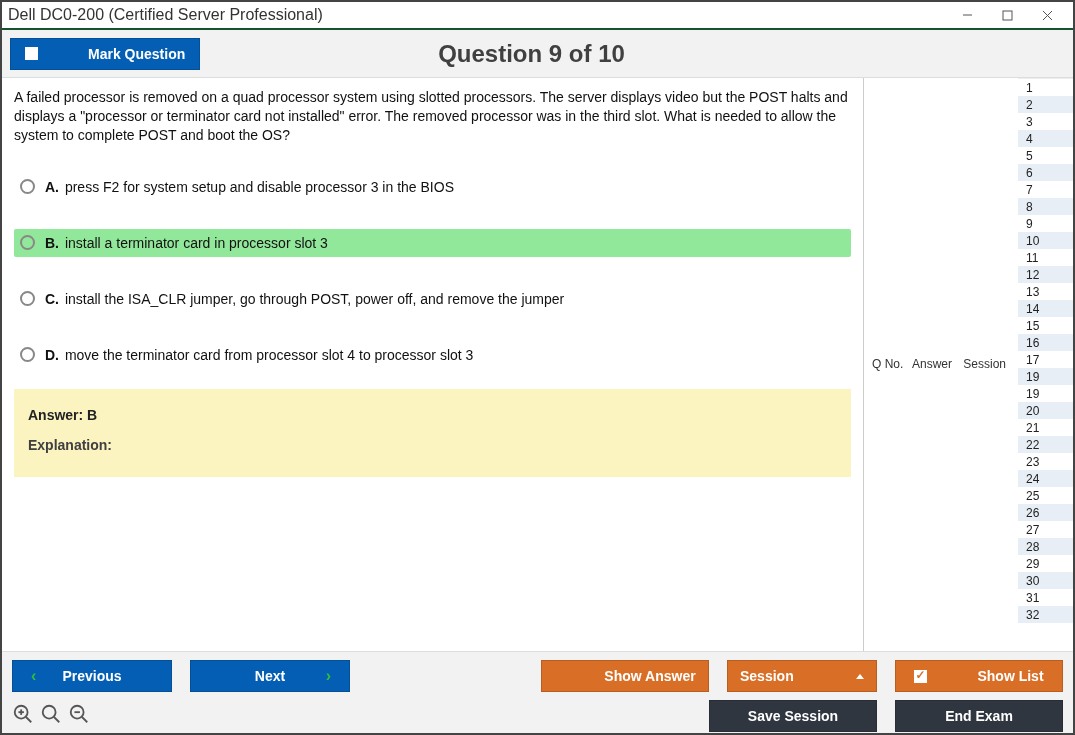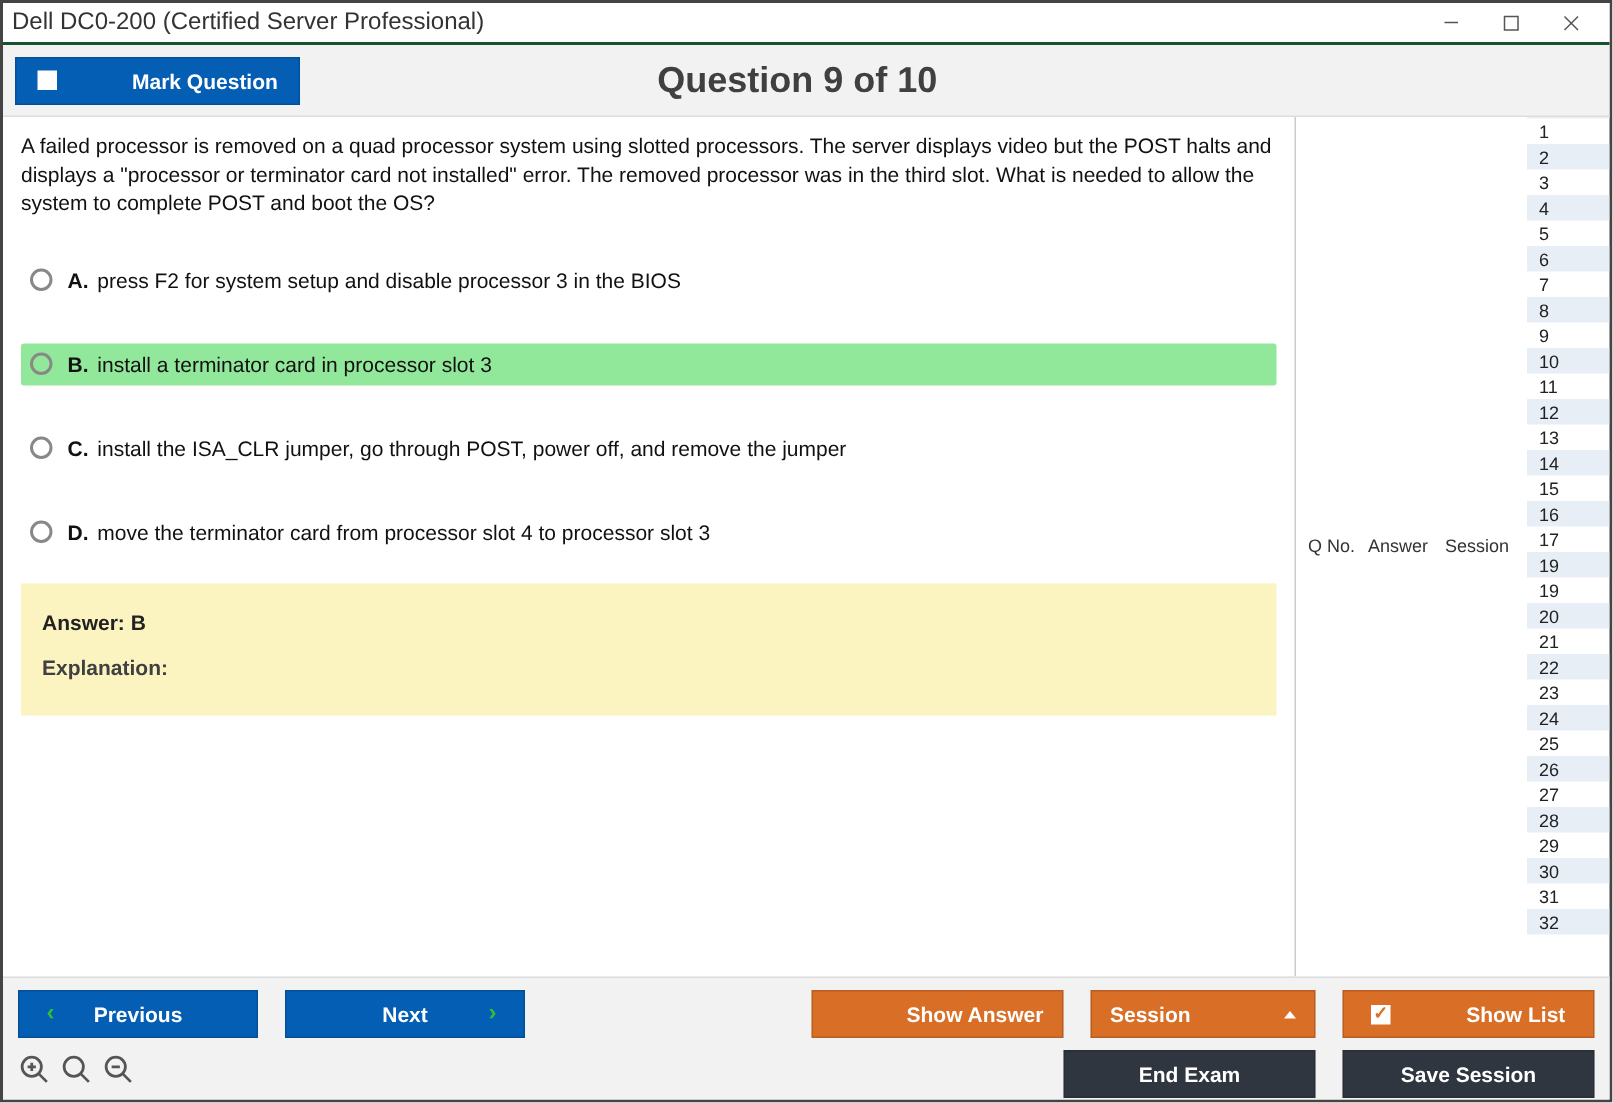--- a/index.html
+++ b/index.html
@@ -417,21 +417,21 @@
         <span>
           <svg viewBox="0 0 24 24">
               <circle cx="10" cy="10" r="7" fill="none" stroke="#555" stroke-width="2"></circle>
               <line x1="15" y1="15" x2="21" y2="21" stroke="#555" stroke-width="2"></line>
               <line x1="7" y1="10" x2="13" y2="10" stroke="#555" stroke-width="2"></line>
             </svg>
         </span>
       </div>
       <span class="spacer"></span>
       <div class="btn dark wide">
+        <span>Save Session</span>
+      </div>
+      <div class="btn dark wide">
         <span>End Exam</span>
       </div>
-      <div class="btn dark wide">
-        <span>Save Session</span>
-      </div>
     </div>
   </div>
 
 </div>
 
 </body></html>

